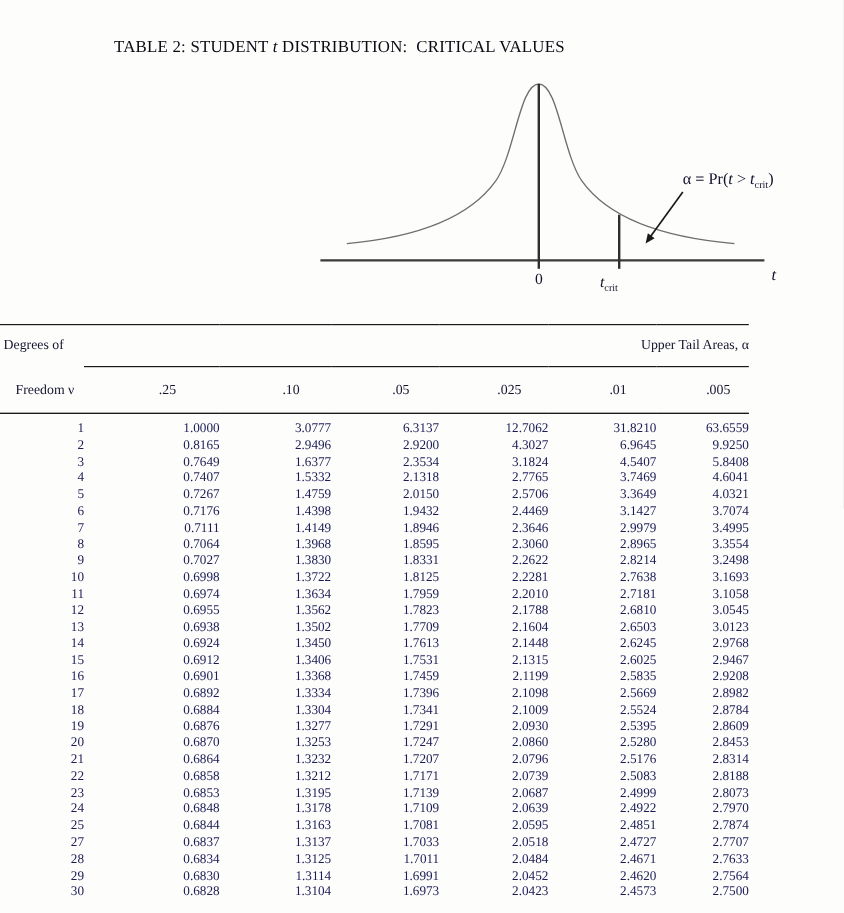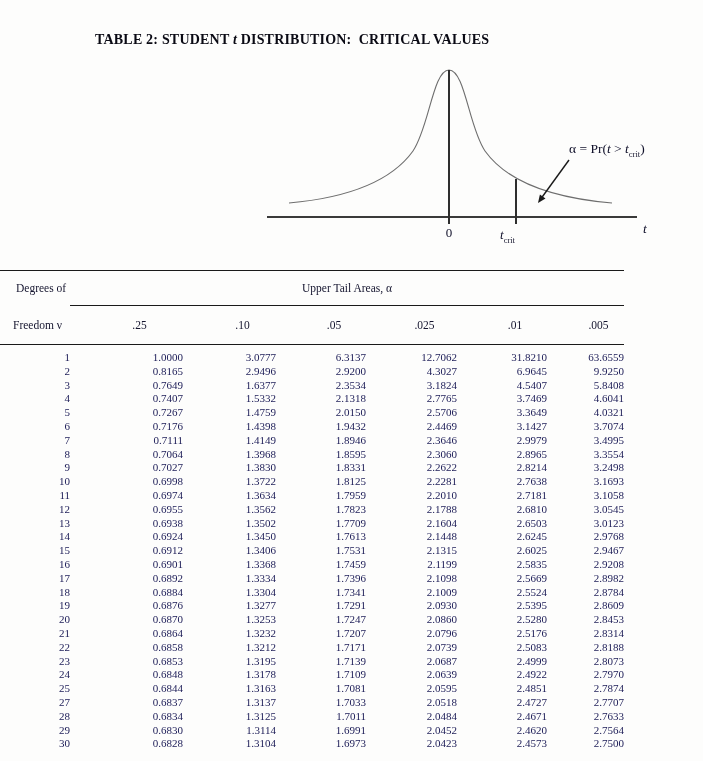--- a/index.html
+++ b/index.html
@@ -7,21 +7,21 @@
     position:relative;
     width:703px;height:761px;
     margin:0 auto;
     background:#fdfdfc;
     overflow:hidden;
     font-family:"Liberation Serif", serif;
     color:#1c1c3a;
   }
   .title{
     position:absolute;left:95px;top:32px;
-    font-size:14px;font-weight:bold;color:#0a0a14;
+    font-size:14px;font-weight:normal;color:#0a0a14;
     letter-spacing:.2px;white-space:pre;
   }
   .title i{font-style:italic;}
   .description{
     position:absolute;left:18px;top:63px;width:210px;
     font-size:11.5px;line-height:13.8px;color:#16162c;
   }
   .diagram{position:absolute;left:255px;top:55px;width:448px;height:205px;}
   .diagram svg{position:absolute;left:0;top:0;}
   .annotation{
@@ -32,22 +32,22 @@
   .annotation sub{font-size:8.5px;}
   .zero-label{position:absolute;left:182px;top:170px;width:24px;text-align:center;font-size:13px;color:#10102a;}
   .tcrit-label{position:absolute;left:245px;top:172px;font-size:13px;font-style:italic;color:#10102a;}
   .tcrit-label sub{font-size:8.5px;font-style:normal;}
   .t-axis-label{position:absolute;left:388px;top:166px;font-size:13.5px;font-style:italic;color:#10102a;}
 
   .ttable{position:absolute;left:0;top:270px;width:624px;}
   table{border-collapse:collapse;table-layout:fixed;width:624px;border-top:1.6px solid #1a1a1a;}
   th,td{padding:0;font-weight:normal;}
   thead .row1 th{height:34px;vertical-align:middle;font-size:11.5px;color:#14142e;}
-  thead .row1 .corner{text-align:left;padding-left:16px;}
-  thead .row1 .span-h{text-align:center;border-bottom:1.5px solid #1a1a1a;}
+  thead .row1 .corner{text-align:left;padding-left:3px;}
+  thead .row1 .span-h{text-align:right;border-bottom:1.5px solid #1a1a1a;}
   thead .row2 th{height:38px;vertical-align:middle;font-size:11.5px;color:#14142e;border-bottom:1.6px solid #1a1a1a;}
   thead .row2 .corner{text-align:left;padding-left:13px;}
   thead .row2 .alpha-col{text-align:center;padding-left:26px;}
   tbody td{
     text-align:right;font-size:11px;line-height:13.8px;height:13.8px;
     color:#1b1b56;white-space:nowrap;
   }
   tbody tr:first-child td{padding-top:6px;}
 </style>
 </head>

